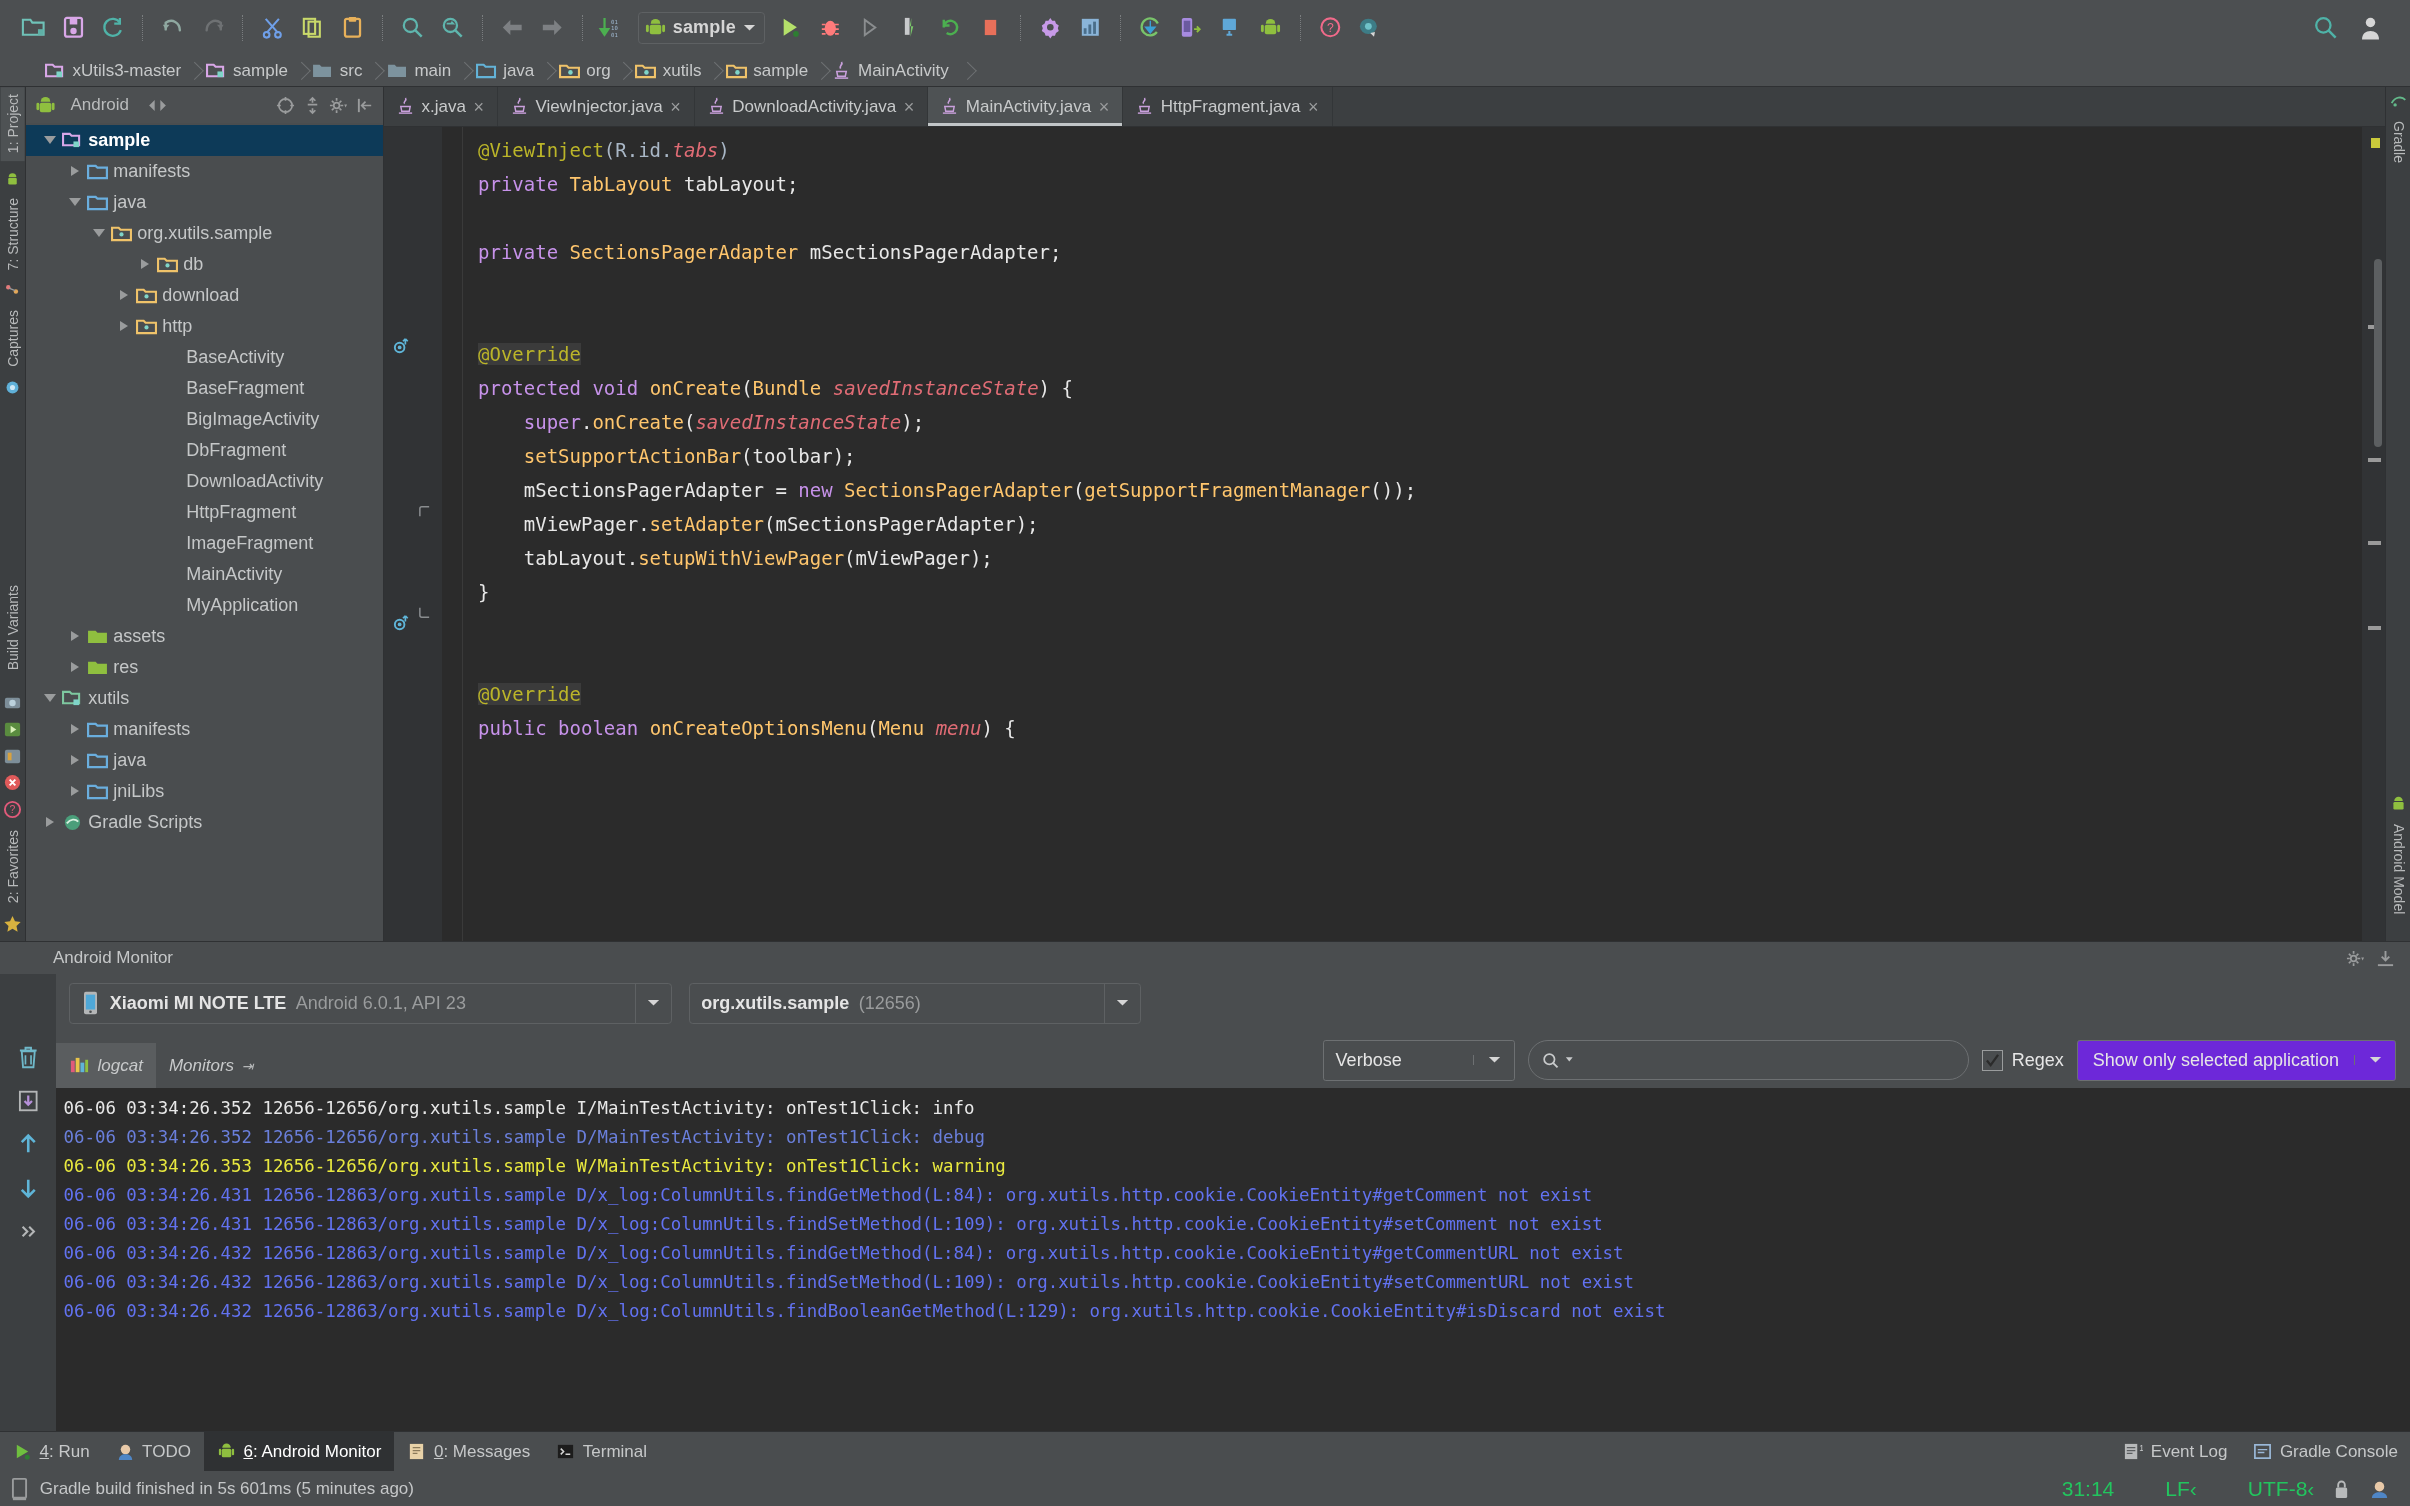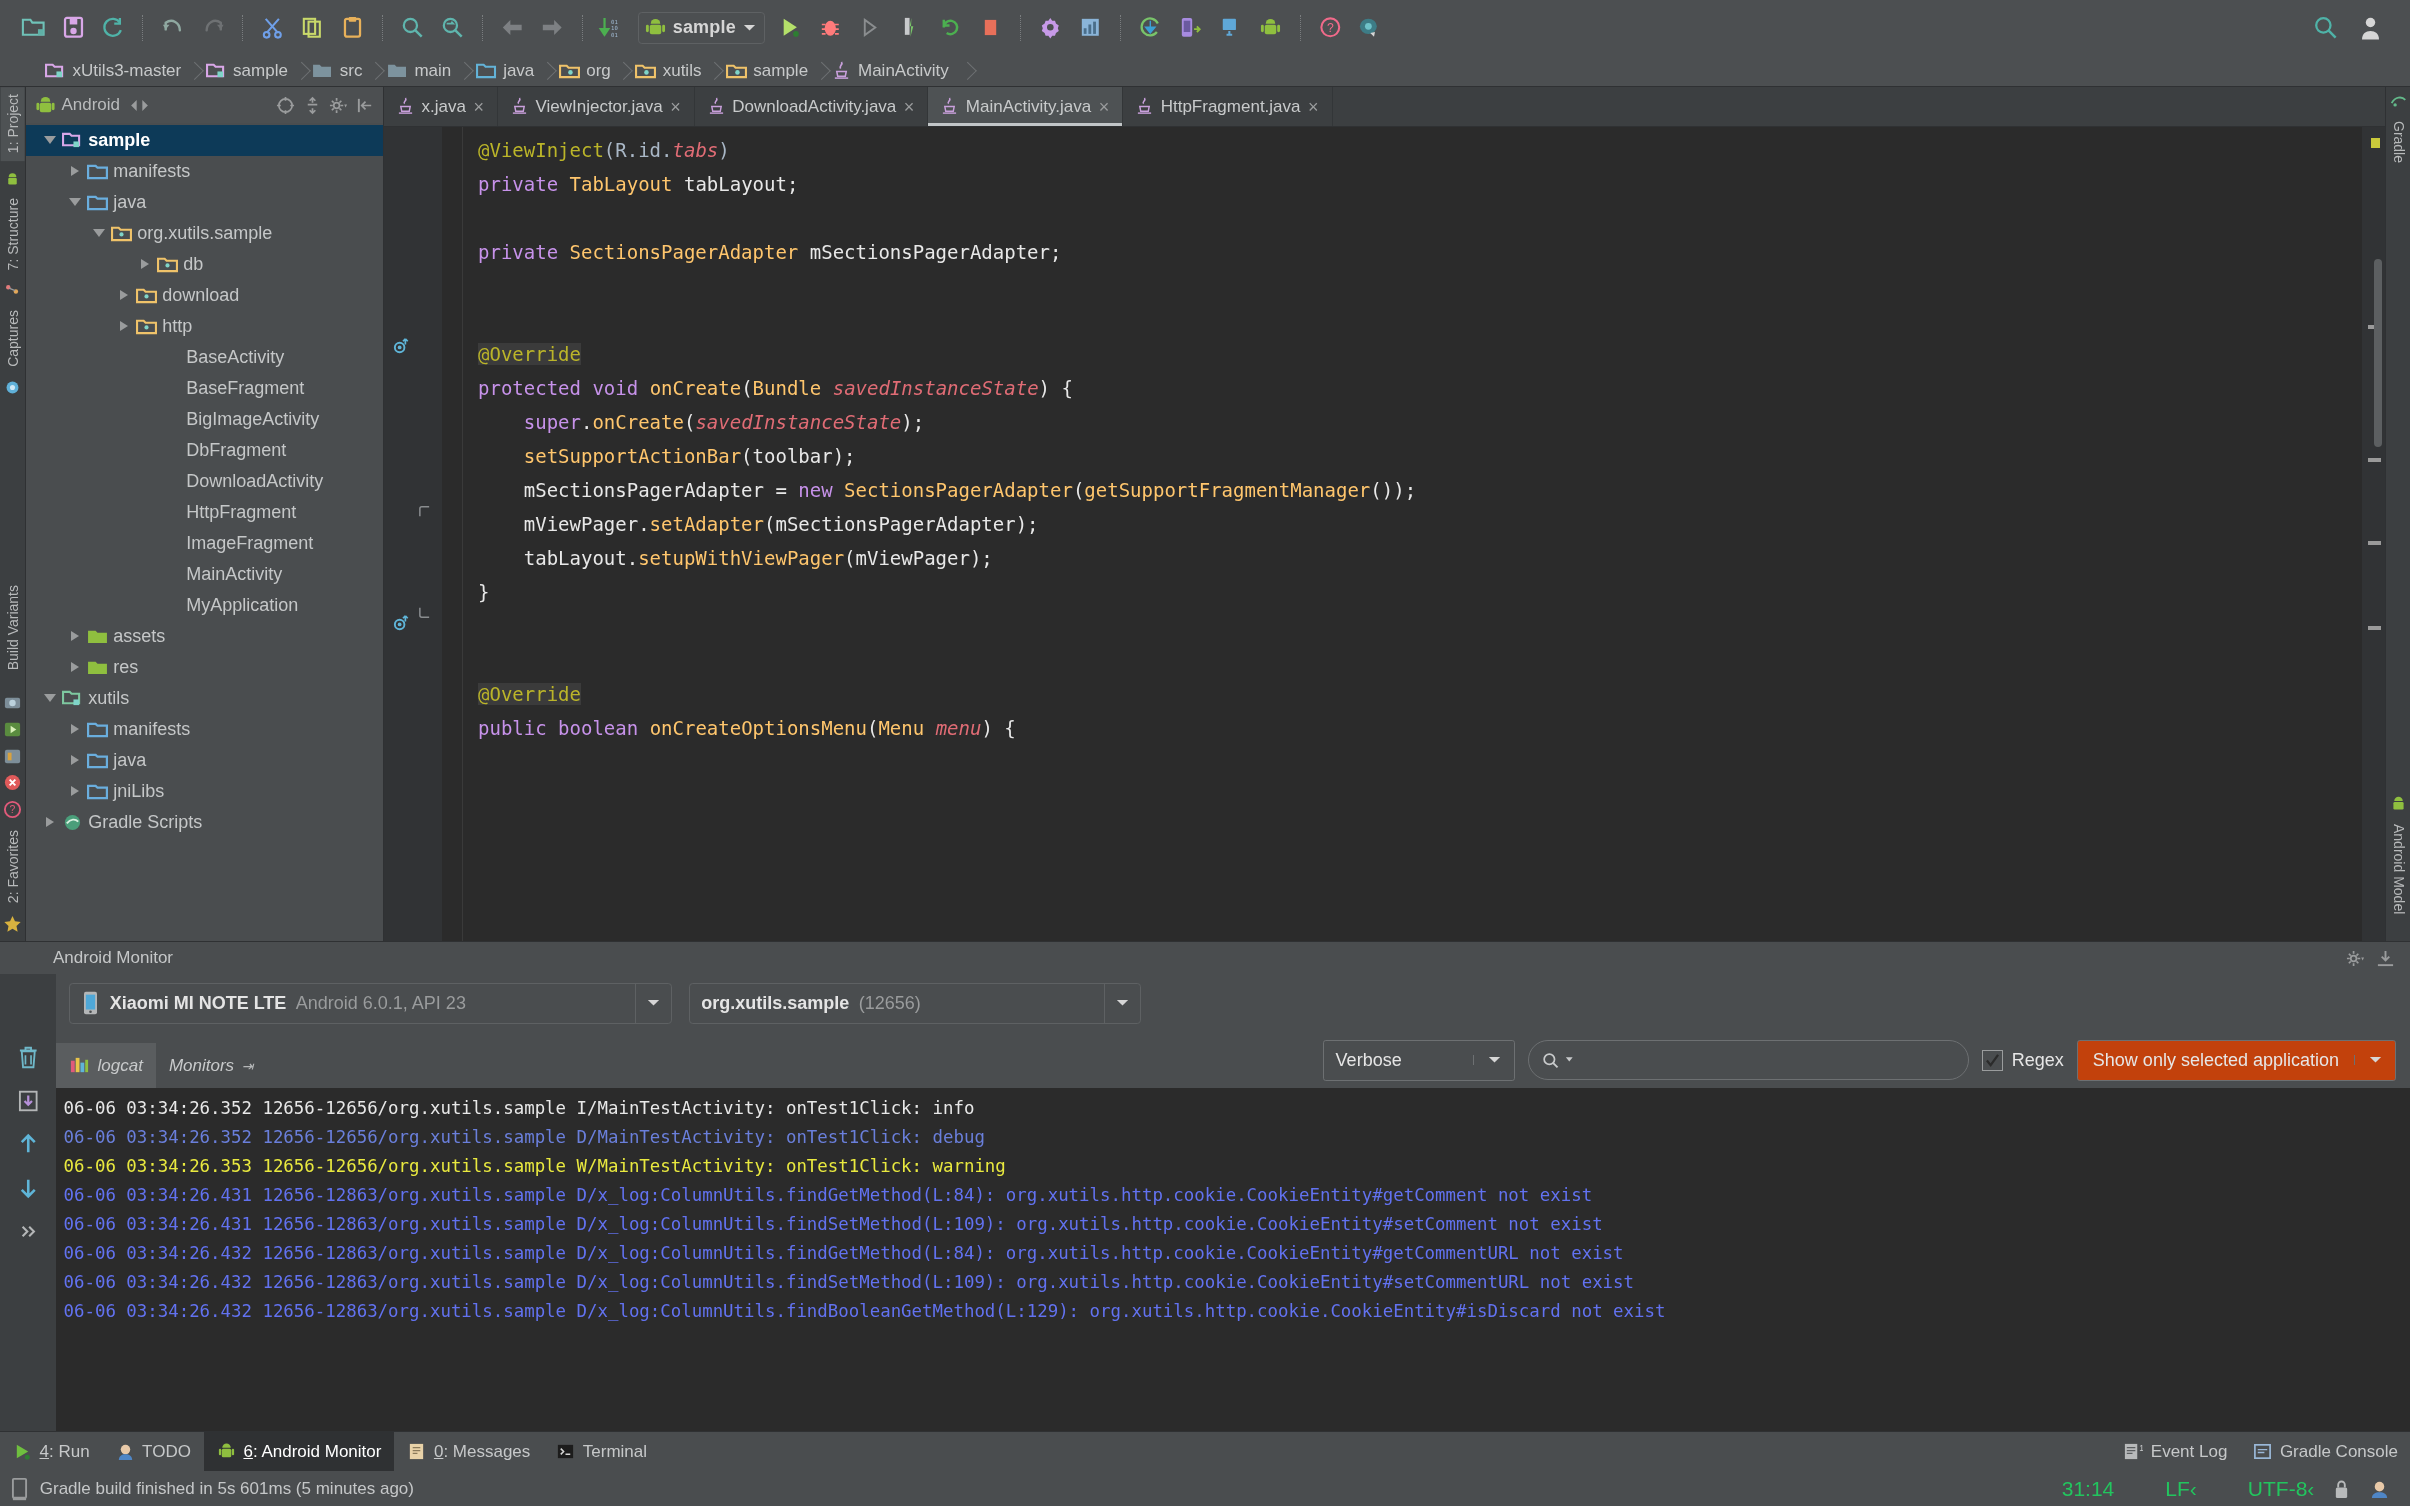--- a/index.html
+++ b/index.html
@@ -45,21 +45,21 @@
   .rail-btn {
     writing-mode: vertical-rl; text-orientation: mixed; transform: rotate(180deg);
     color:#b8babb; font-size:14px; padding:7.5px 3.8px; cursor:pointer; white-space:nowrap;
     display:flex; align-items:center; gap:5.6px;
   }
   .rail-btn.sel { background:#4e5254; }
   .rail-spacer { flex:1; }
 
   
   .projpanel { width:358px; min-width:358px; background:#4a4d4f; display:flex; flex-direction:column; border-right:0.9px solid #2f3133;}
-  .proj-head { height:36px; min-height:36px; display:flex; align-items:center; gap:5px; padding-left:9.4px; background:#4c4f51;}
+  .proj-head { height:36px; min-height:36px; display:flex; align-items:center; gap:14px; padding-left:9.4px; background:#4c4f51;}
   .proj-head .ph-title { color:#b9bbbc; font-size:17px; }
   .ph-tools { margin-left:auto; display:flex; align-items:center; gap:1.9px; padding-right:5.6px;}
   .ph-tool { width:24.5px; height:24.5px; display:flex; align-items:center; justify-content:center; cursor:pointer;}
   .tree { flex:1; overflow:hidden; padding-top:1.9px; background:#4a4d4f; }
   .node { height:31px; display:flex; align-items:center; cursor:pointer; padding-right:3.8px; }
   .node.sel { background:#0d3a58; }
   .node .arrow { width:21px; height:21px; display:flex; align-items:center; justify-content:center; flex:0 0 21px;}
   .node .nicon { width:24.5px; display:flex; align-items:center; justify-content:center; flex:0 0 24.5px; margin-right:3.8px;}
   .node .nlabel { color:#c5c7c8; font-size:18px; white-space:nowrap; }
   .node.sel .nlabel { color:#ffffff; font-weight:bold; }
@@ -126,21 +126,21 @@
   .ltab .pin { color:#b4b6b7; font-size:14px;}
   .row2-right { margin-left:auto; display:flex; align-items:center; gap:13px; padding:0 15px 7.5px 0;}
   .sel-lvl { height:41px; width:192px; border:0.9px solid #6d7072; border-radius:2.8px; background:#4a4d4f; display:flex; align-items:center;}
   .sel-lvl .slv { flex:1; padding-left:11.3px; color:#e6e6e6; font-size:18px;}
   .sel-lvl .sar { width:41px; display:flex; align-items:center; justify-content:center; border-left:0.9px solid #6d7072;}
   .searchbox { width:441px; height:40px; border:0.9px solid #6d7072; border-radius:20px; background:#4a4d4f; display:flex; align-items:center; padding:0 13px; gap:5.6px;}
   .searchbox input { background:transparent; border:0; outline:none; color:#dcdcdc; font-size:17px; font-family:"Liberation Sans",sans-serif; width:100%;}
   .chk { display:flex; align-items:center; gap:8.5px; cursor:pointer;}
   .chkbox { width:21px;height:21px;border:0.9px solid #9a9c9d; background:#4a4d4f; display:flex;align-items:center;justify-content:center;}
   .chk span { color:#e6e6e6; font-size:18px;}
-  .filt { height:41px; border:0.9px solid #6d7072; border-radius:2.8px; background:#c2410c; display:flex; align-items:center;}
+  .filt { height:41px; border:0.9px solid #6d7072; border-radius:2.8px; background:#6d28d9; display:flex; align-items:center;}
   .filt .fl { padding:0 15px; color:#e6e6e6; font-size:18px; white-space:nowrap;}
   .filt .fa { width:41px; display:flex;align-items:center;justify-content:center; border-left:0.9px solid #6d7072;}
   .logview { flex:1; background:#2b2b2b; overflow:hidden; padding:5.6px 0 0 7.5px; min-height:0;}
   .logline { font-family:"DejaVu Sans Mono", monospace; font-size:17.4px; line-height:29px; white-space:pre; }
   .lv-I { color:#e8e8e8; }
   .lv-D { color:#6a7fdb; }
   .lv-D2 { color:#6272f0; }
   .lv-W { color:#e9e93f; }
   .lv-E { color:#ff3b30; }
 

